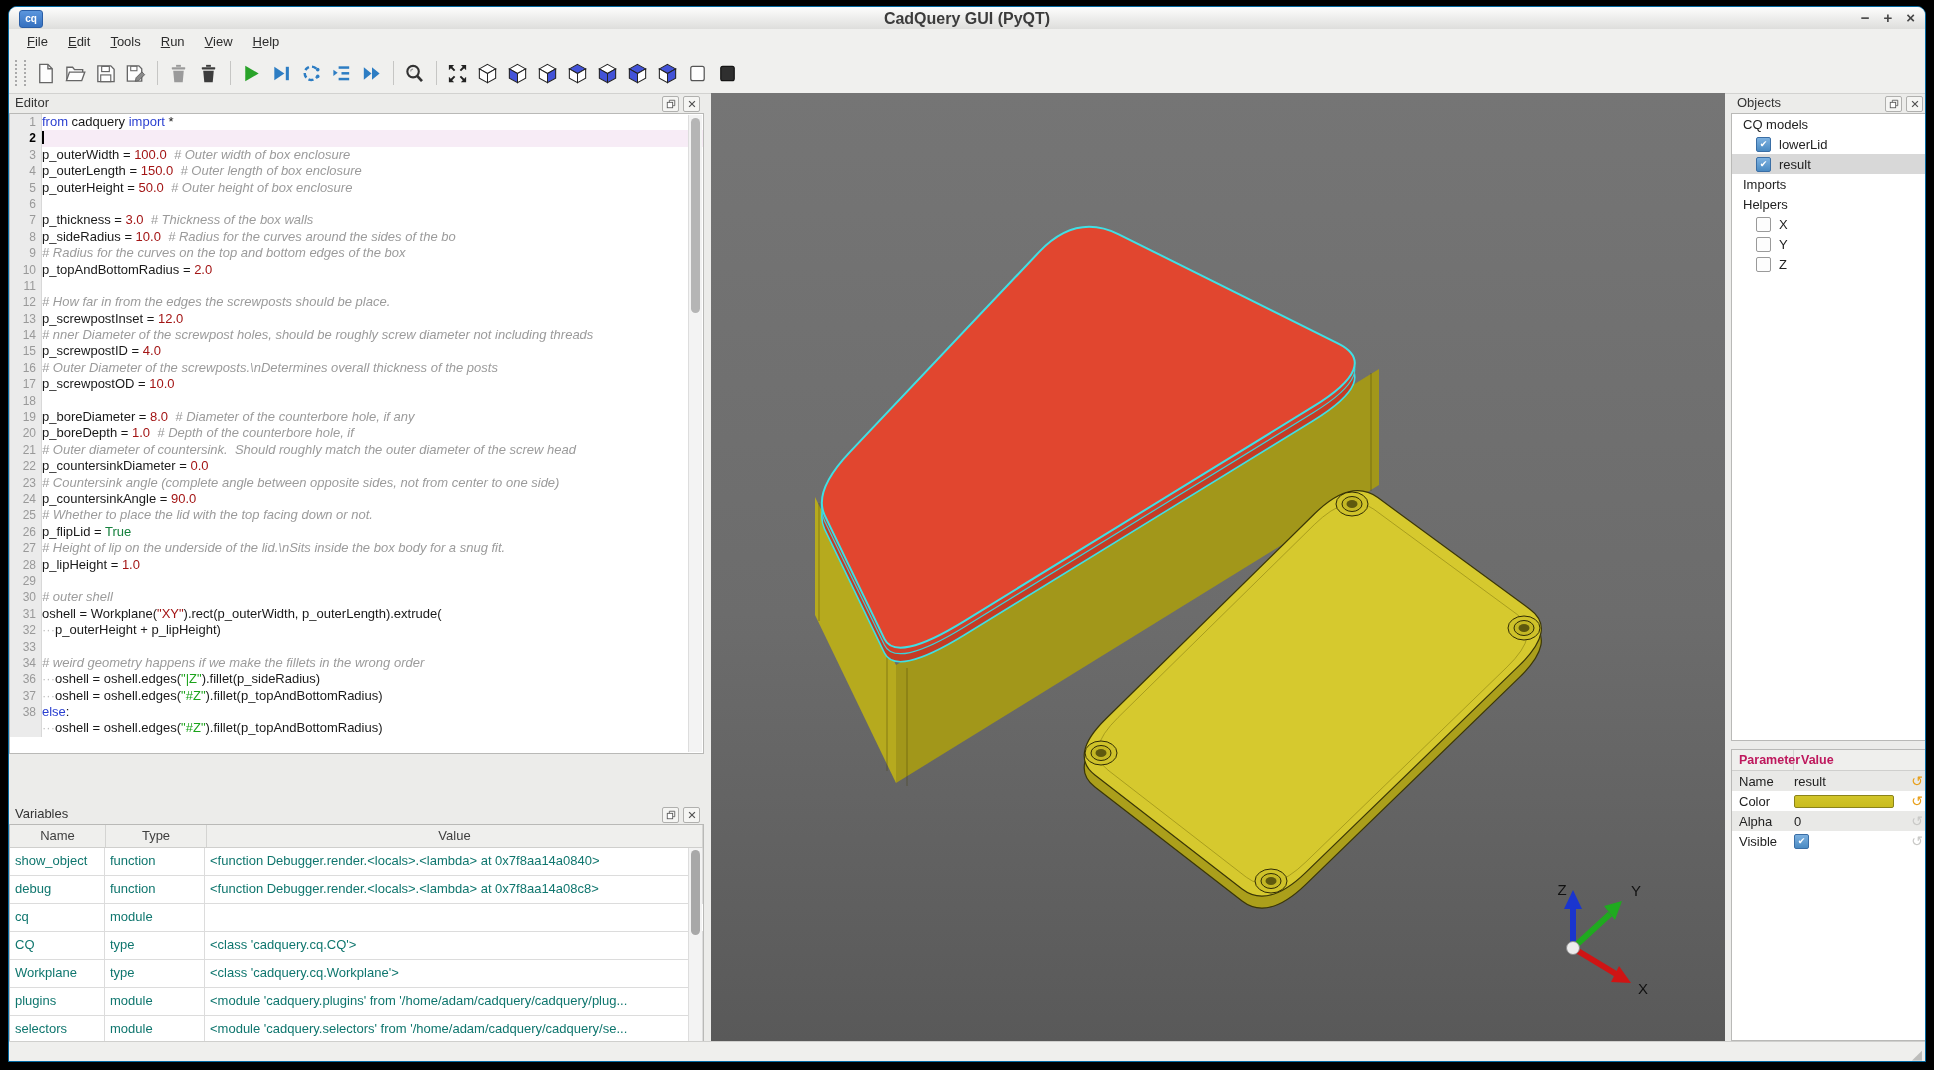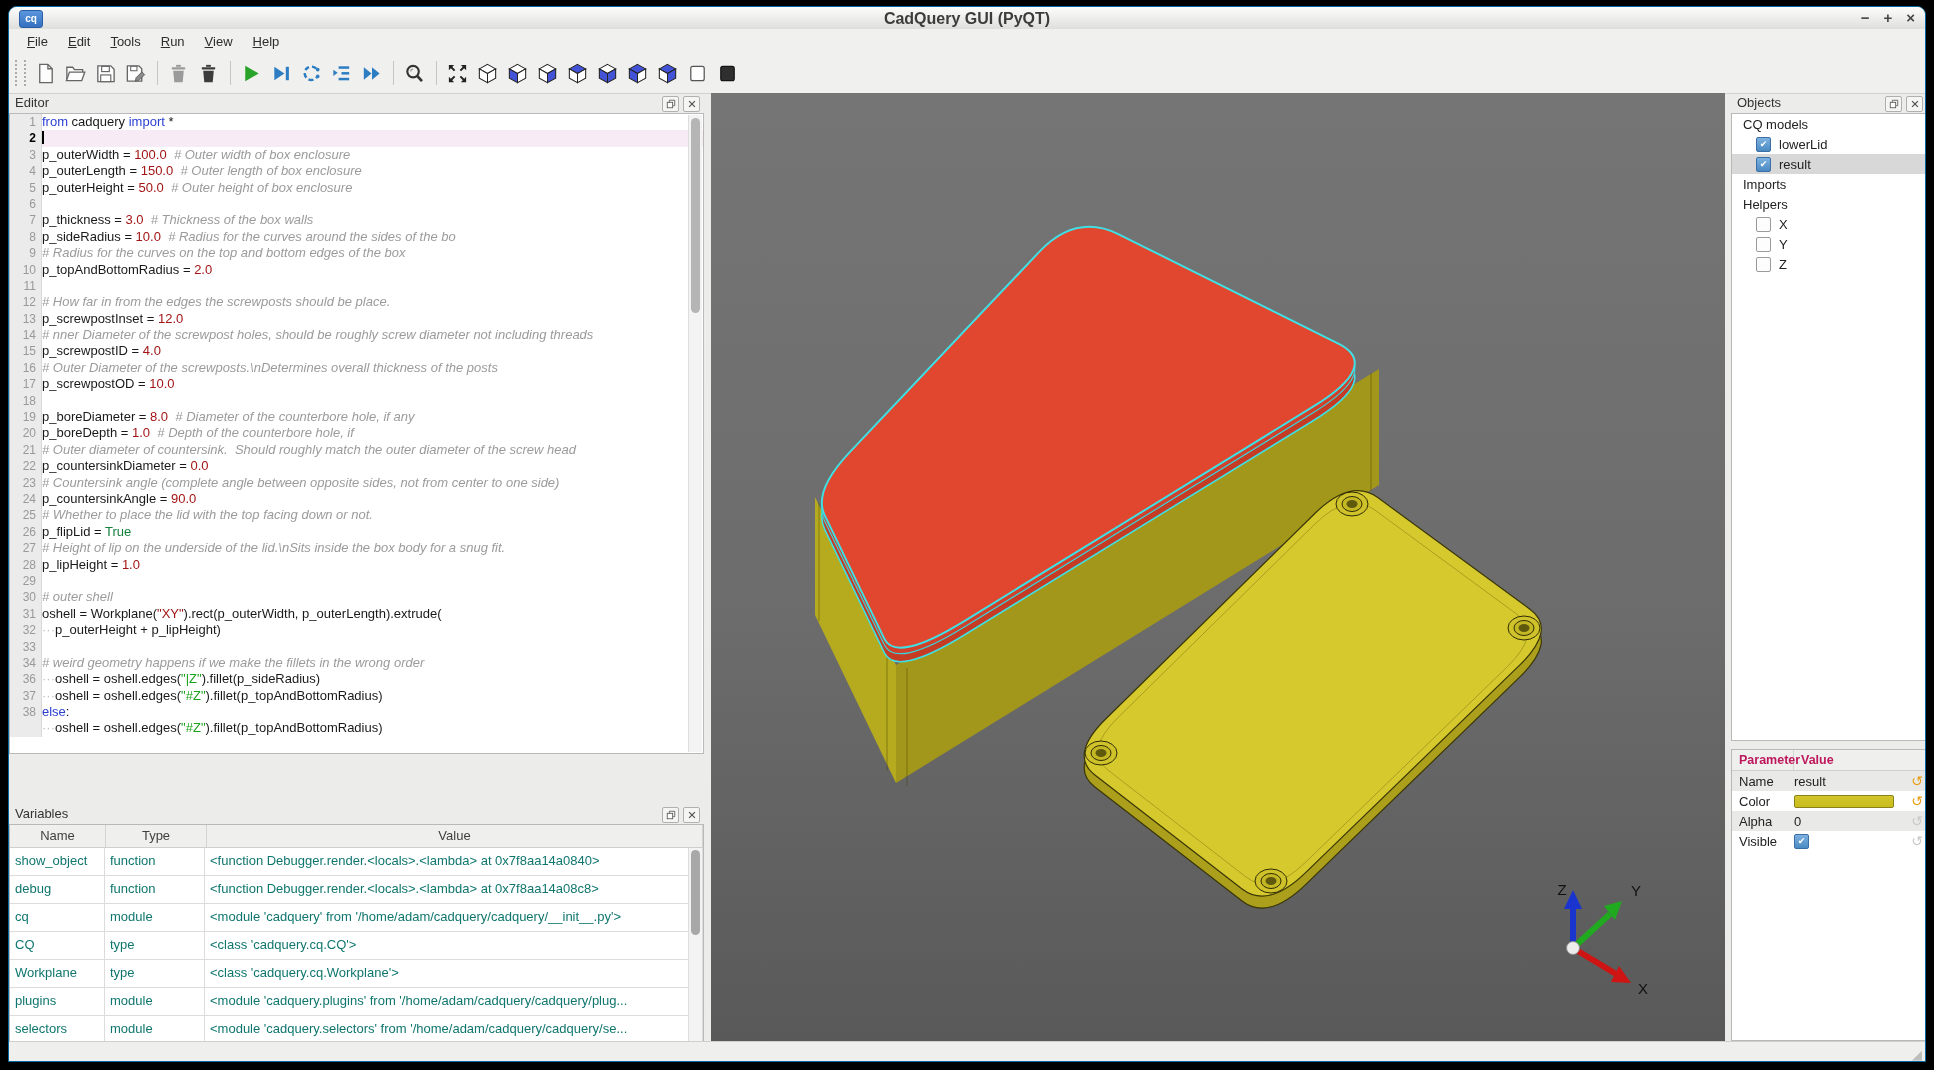--- a/index.html
+++ b/index.html
@@ -391,21 +391,20 @@
               <span class="cell c2">&lt;function Debugger.render.&lt;locals&gt;.&lt;lambda&gt; at 0x7f8aa14a0840&gt;</span>
             </div>
             <div class="var-row">
               <span class="cell c0">debug</span>
               <span class="cell c1">function</span>
               <span class="cell c2">&lt;function Debugger.render.&lt;locals&gt;.&lt;lambda&gt; at 0x7f8aa14a08c8&gt;</span>
             </div>
             <div class="var-row">
               <span class="cell c0">cq</span>
               <span class="cell c1">module</span>
-              <span class="cell c2">&lt;module 'cadquery' from '/home/adam/cadquery/cadquery/__init__.py'&gt;</span>
             </div>
             <div class="var-row">
               <span class="cell c0">CQ</span>
               <span class="cell c1">type</span>
               <span class="cell c2">&lt;class 'cadquery.cq.CQ'&gt;</span>
             </div>
             <div class="var-row">
               <span class="cell c0">Workplane</span>
               <span class="cell c1">type</span>
               <span class="cell c2">&lt;class 'cadquery.cq.Workplane'&gt;</span>

